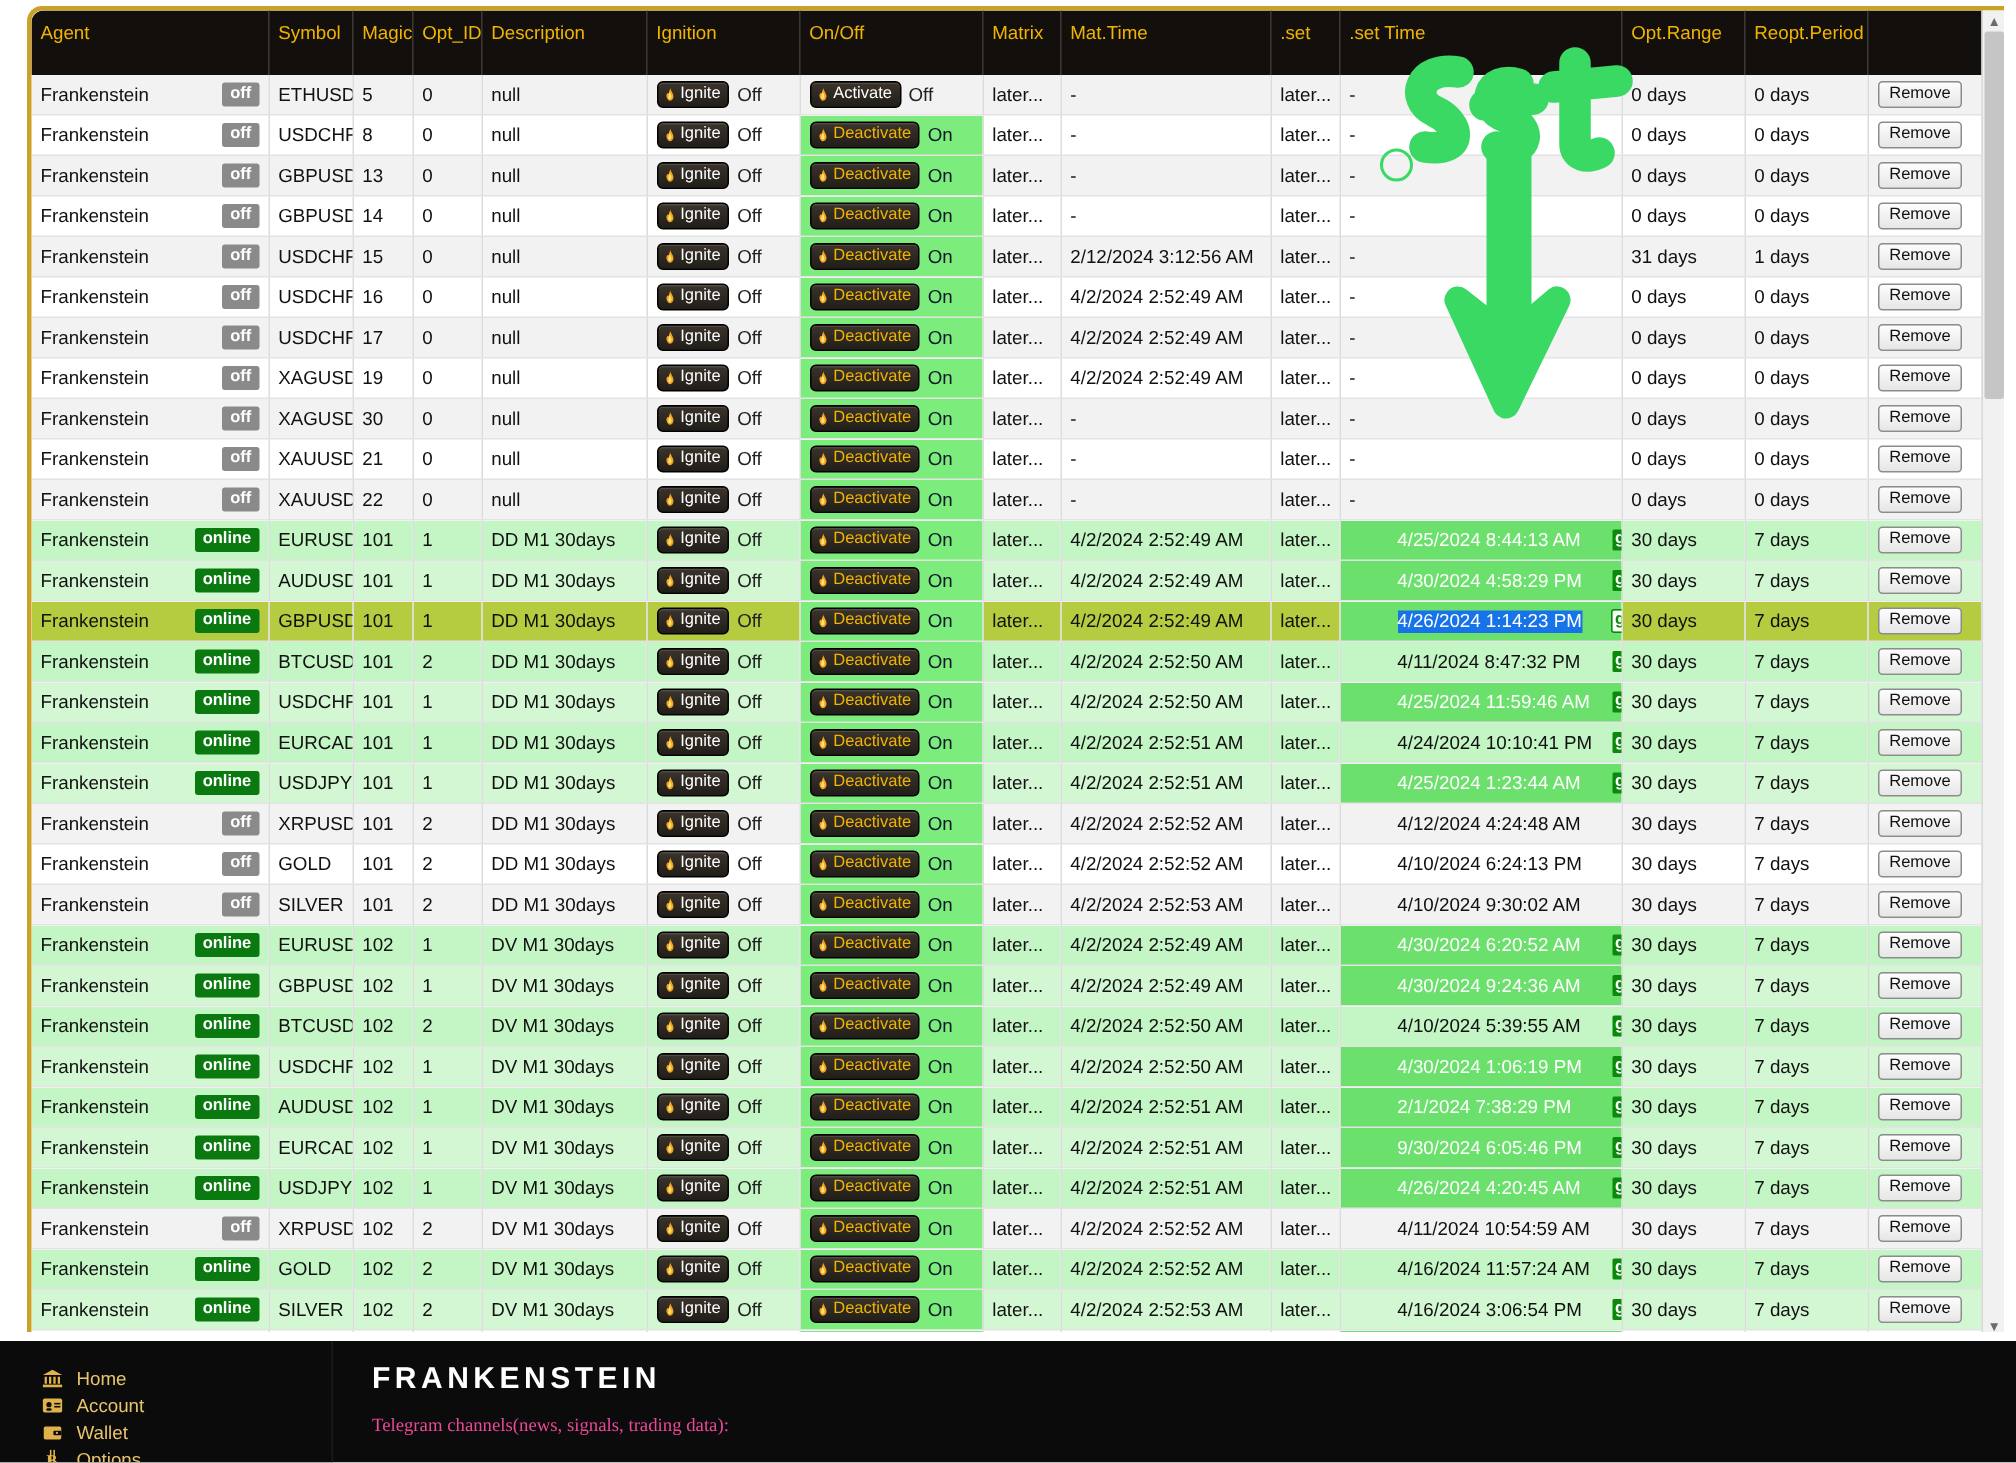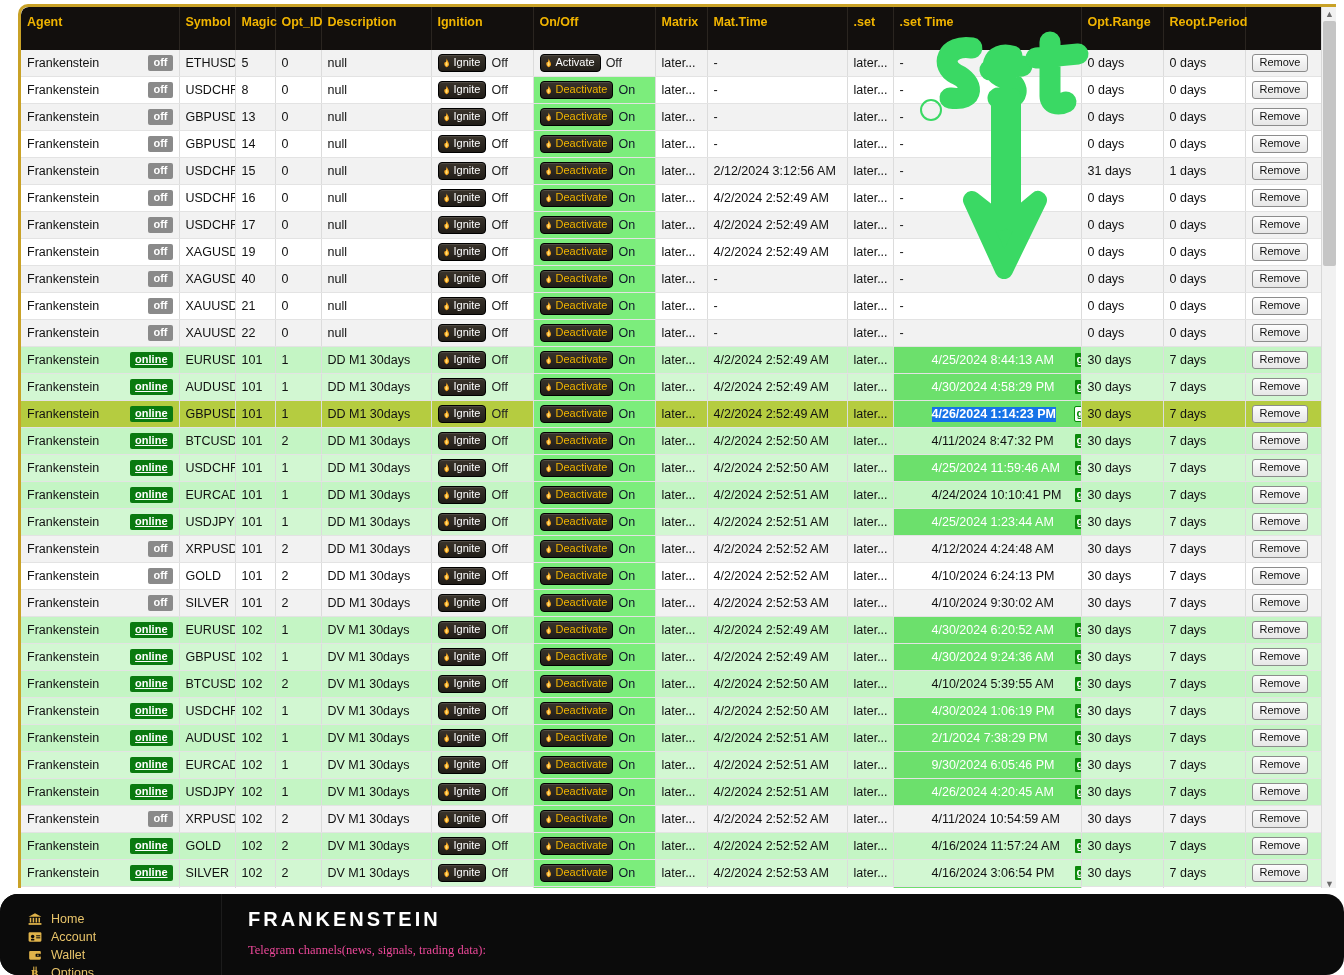--- a/index.html
+++ b/index.html
@@ -27,21 +27,21 @@
   table.agents {
     border-collapse: collapse;
     width: 1300px;
     font-size: 12.5px;
     color: #111;
     table-layout: fixed;
   }
   table.agents thead th {
     background: #120f0d;
     color: #f0b400;
-    font-weight: bold;
+    font-weight: normal;
     font-size: 12.5px;
     text-align: left;
     padding: 8px 6px 21px 6px;
     height: 32px;
     border-right: 1px solid #2a2520;
     white-space: nowrap;
   }
   table.agents thead th:first-child { border-top-left-radius: 8px; }
   table.agents tbody td {
     padding: 4px 6px;
@@ -77,21 +77,21 @@
   .c-act { width: 76px; }
 
   
   .agentcell { display:flex; align-items:center; justify-content:space-between; gap:6px; }
   .status-pill {
     display:inline-block; font-size:11px; line-height:13px;
     padding: 1px 5px 2px 5px; font-weight:bold; color:#fff;
     border-radius: 2px;
   }
   .status-pill.off { background:#8a8a8a; }
-  .status-pill.online { background:#0a7a10;text-decoration:underline; }
+  .status-pill.online { background:#0a7a10; }
 
   
   .btn-dark {
     display:inline-flex; align-items:center; gap:3px;
     background: linear-gradient(#3a342c, #211d18);
     color:#f0b400;
     border:1px solid #000;
     border-radius: 4px;
     padding: 1px 5px 2px 3px;
     font-size: 11px;
@@ -112,21 +112,21 @@
   td.settime-hot { background:#6ce06c !important; }
   .settime-hot .st-text { color:#ffffff; }
   .badge {
     font-size:11px; font-weight:bold; line-height:13px;
     padding: 0px 3px 1px 2px; color:#fff; margin-left:6px;
     border-radius:1px;
   }
   .badge.good { background:#0a8a0a; }
   .badge.bad  { background:#ef1010; }
   .badge.sel  { background:#ffffff; color:#0a8a0a; outline:1px solid #0a8a0a; }
-  .st-text.selected { background:#1673e8; color:#ffffff;font-weight:bold; }
+  .st-text.selected { background:#1673e8; color:#ffffff; }
 
   .remove-btn {
     font-size:11px; line-height:13px;
     padding: 1px 7px 2px 7px;
     border:1px solid #8c8c8c;
     border-radius:3px;
     background: linear-gradient(#fdfdfd, #e6e6e6);
     color:#111;
     cursor:pointer;
     font-family:"Liberation Sans", sans-serif;
@@ -148,21 +148,21 @@
   }
   .vscroll .arrow.up { top:0; }
   .vscroll .arrow.down { bottom:0; }
 
   
   .annot { position:absolute; left:900px; top:22px; width:220px; height:280px; pointer-events:none; }
 
   
   .footer {
     position:absolute; left:0; top:894px; width:1344px; height:81px;
-    background:#0b0b0b; overflow:hidden;border-radius:18px;
+    background:#0b0b0b; overflow:hidden;
   }
   .footer .sidebar {
     position:absolute; left:0; top:0; width:222px; height:81px;
     background:#0b0b0b; border-right:1px solid #1c1c1c;
     padding: 18px 0 0 28px;
   }
   .side-item {
     display:flex; align-items:center; gap:9px;
     color:#e8c46a; font-size:12.5px; line-height:14px; margin-bottom:4px;
     cursor:pointer; font-family:"Liberation Sans", sans-serif;
@@ -562,21 +562,21 @@
             <td><button class="remove-btn">Remove</button></td>
           </tr>
           <tr class="r-gray">
             <td>
               <span class="agentcell">
                 <span>Frankenstein</span>
                 <span class="status-pill off">off</span>
               </span>
             </td>
             <td>XAGUSD</td>
-            <td>40</td>
+            <td>30</td>
             <td>0</td>
             <td>null</td>
             <td>
               <span class="cellflex">
                 <button class="btn-dark white">
                   <svg class="flame" viewBox="0 0 10 12">
                     <path d="M5 0 C6 2 4 3 4.5 5 C3 4 2 6 2.4 7.6 C2.8 9.6 4 11 5 11 C6.2 11 8 9.8 8 7.6 C8 5 6 3.4 5 0 Z" fill="#f5a31c"></path>
                     <path d="M5 4 C5.6 5.4 6.4 6.4 6.4 7.6 C6.4 8.8 5.8 9.6 5 9.6 C4.3 9.6 3.8 8.9 3.8 7.9 C3.8 6.8 4.6 6 5 4 Z" fill="#ffe07a"></path>
                   </svg>
                   <span>Ignite</span>

